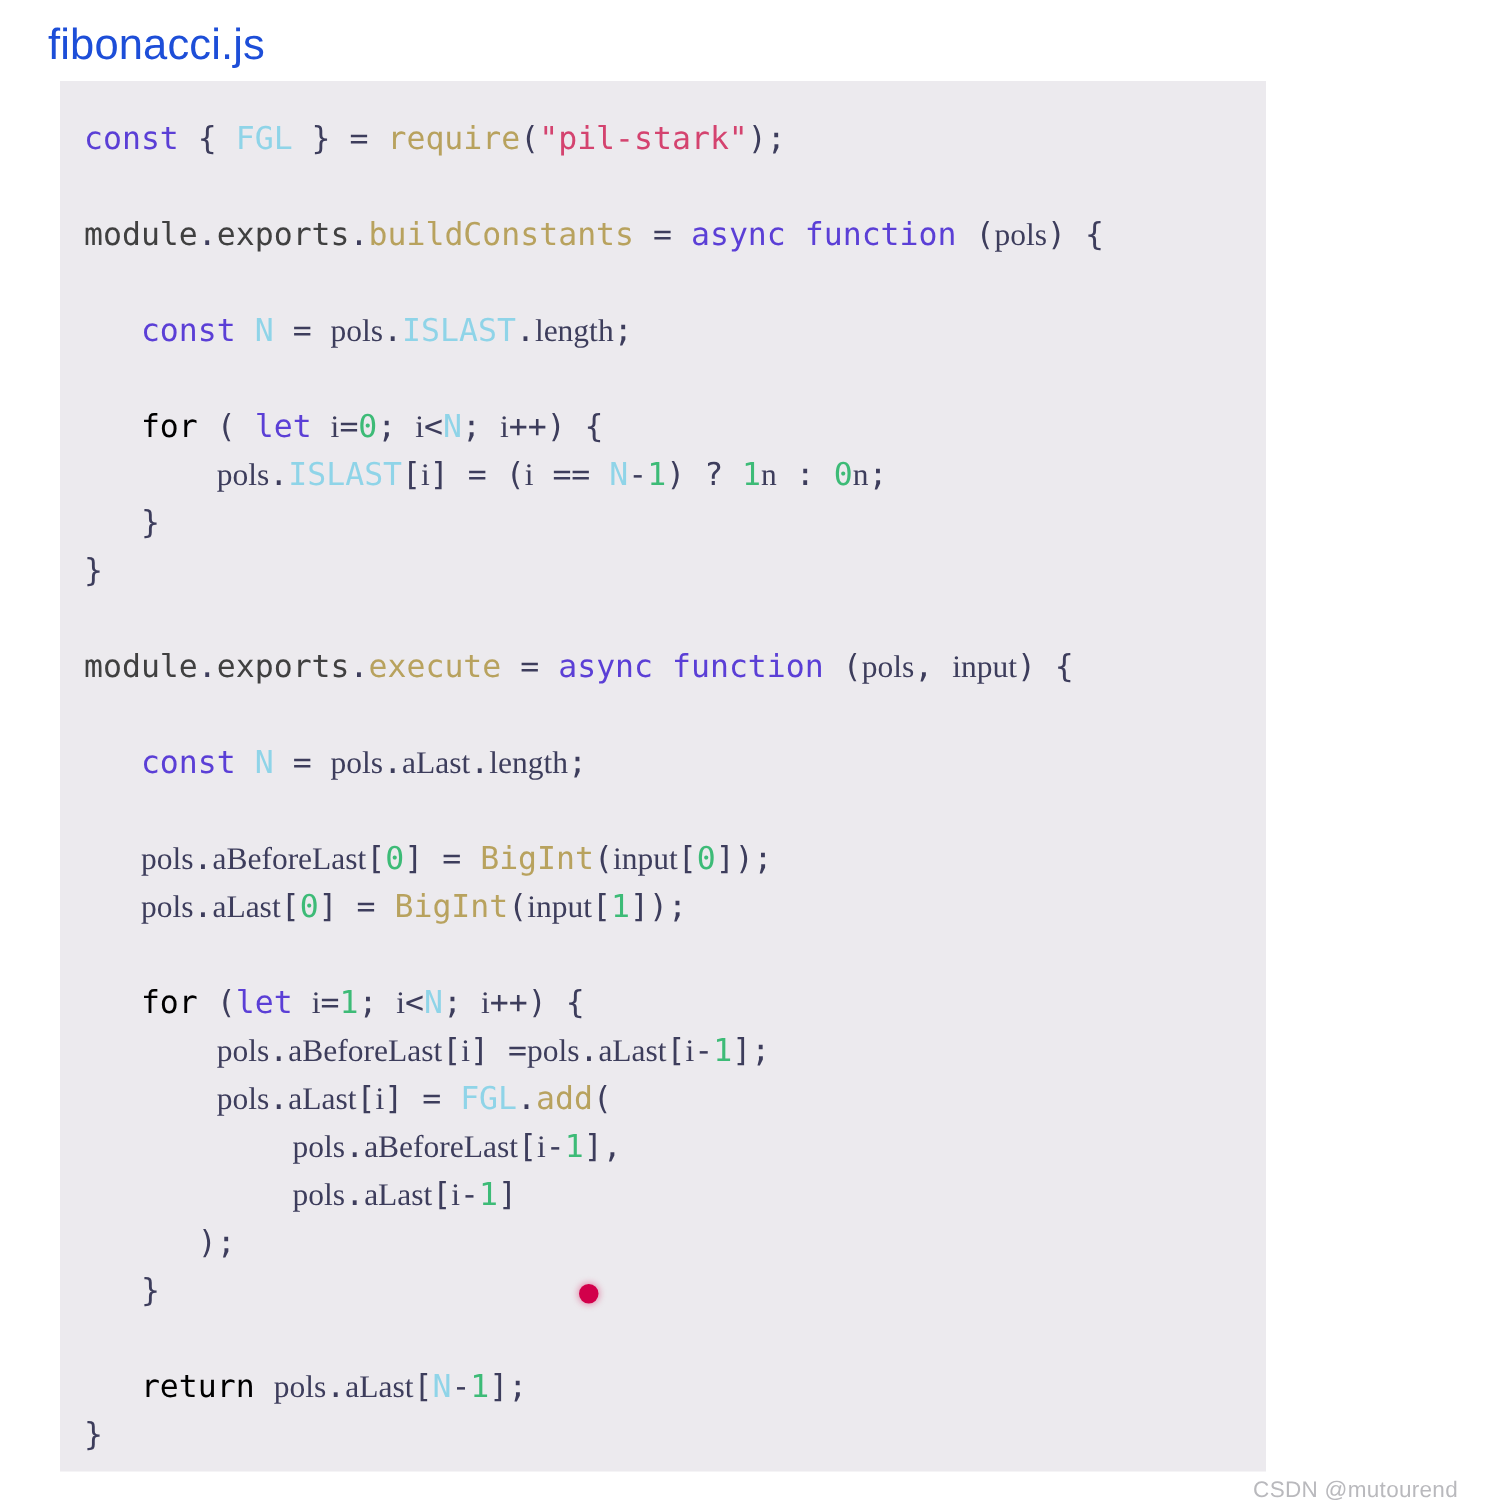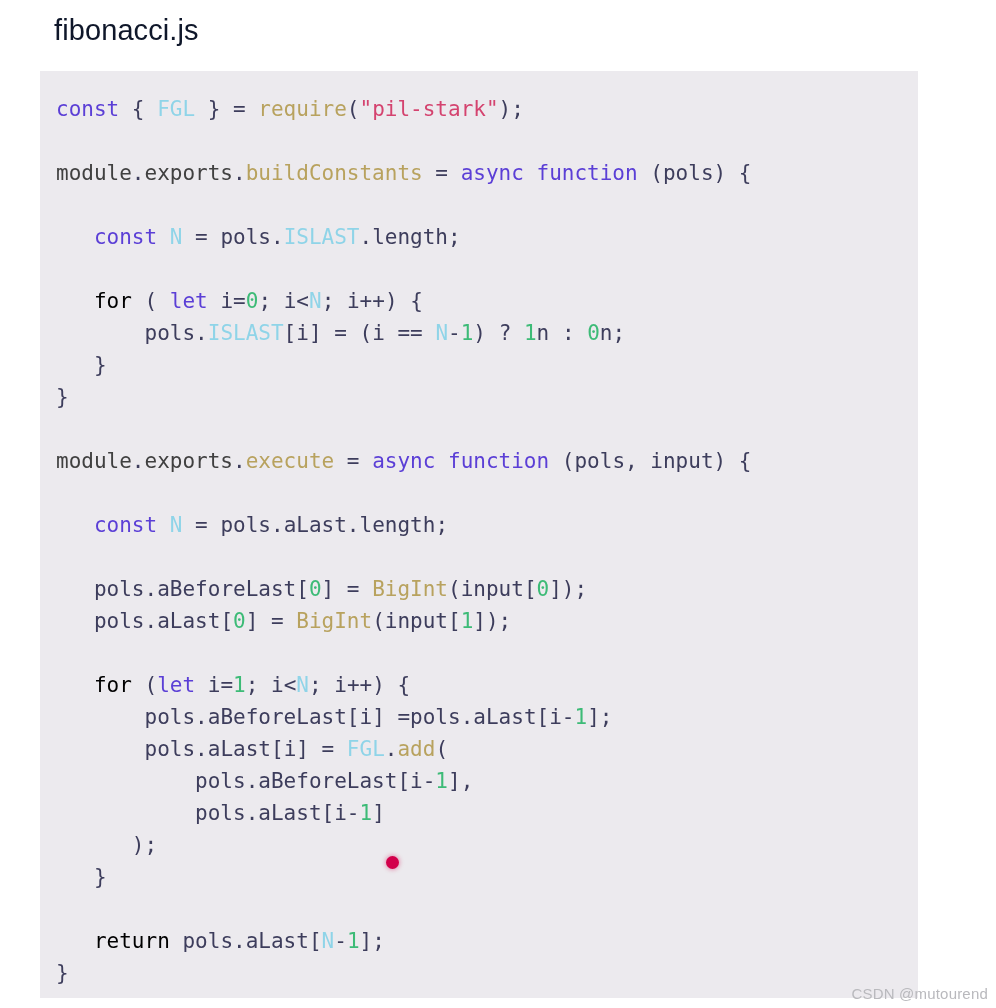--- a/index.html
+++ b/index.html
@@ -10,35 +10,35 @@
     width: 996px;
     height: 1008px;
     background: #ffffff;
     font-family: "Liberation Sans", sans-serif;
     overflow: hidden;
     position: relative;
   }
 
   #page-title {
     position: absolute;
-    left: 54px;
+    left: 32px;
     top: 12px;
     font-family: "Liberation Sans", sans-serif;
     font-size: 29px;
     font-weight: 400;
-    color: #0f172a;
+    color: #1d4ed8;
     letter-spacing: 0.1px;
     line-height: 36px;
   }
 
   #code-block {
     position: absolute;
     left: 40px;
-    top: 71px;
-    width: 878px;
+    top: 54px;
+    width: 804px;
     height: 927px;
     background: #eceaee;
     box-sizing: border-box;
     padding: 22px 0 0 0;
     overflow: hidden;
   }
 
   #code-pre {
     margin: 0;
     padding: 0 14px 0 16px;
@@ -49,42 +49,42 @@
     color: #2a2a3a;
     letter-spacing: 0px;
     tab-size: 4;
   }
 
   .ln { display: block; min-height: 32px; }
 
   
   .kw       { color: #5b3fd6; }          
   .kw-flow  { color: #000000; }          
-  .ident    { color: #3d3d5c; }          
+  .ident    { color: #3d3d5c; font-family: Liberation Serif, serif; }          
   .prop     { color: #8fd4e8; }          
   .mod      { color: #404040; }          
   .fn       { color: #b8a25e; }          
   .str      { color: #d4436f; }          
   .num      { color: #3dbb77; }          
   .punc     { color: #3d3d5c; }
 
   #cursor-dot {
     position: absolute;
     left: 386px;
     top: 856px;
     width: 13px;
     height: 13px;
     border-radius: 50%;
     background: #d2004b;
     box-shadow: 0 0 4px 1px rgba(210, 0, 75, 0.35);
   }
 
   #watermark {
     position: absolute;
-    right: 8px;
+    right: 24px;
     bottom: 6px;
     font-family: "Liberation Sans", sans-serif;
     font-size: 15px;
     color: #b9b9bd;
     letter-spacing: 0.2px;
   }
 </style>
 </head>
 <body>
 

